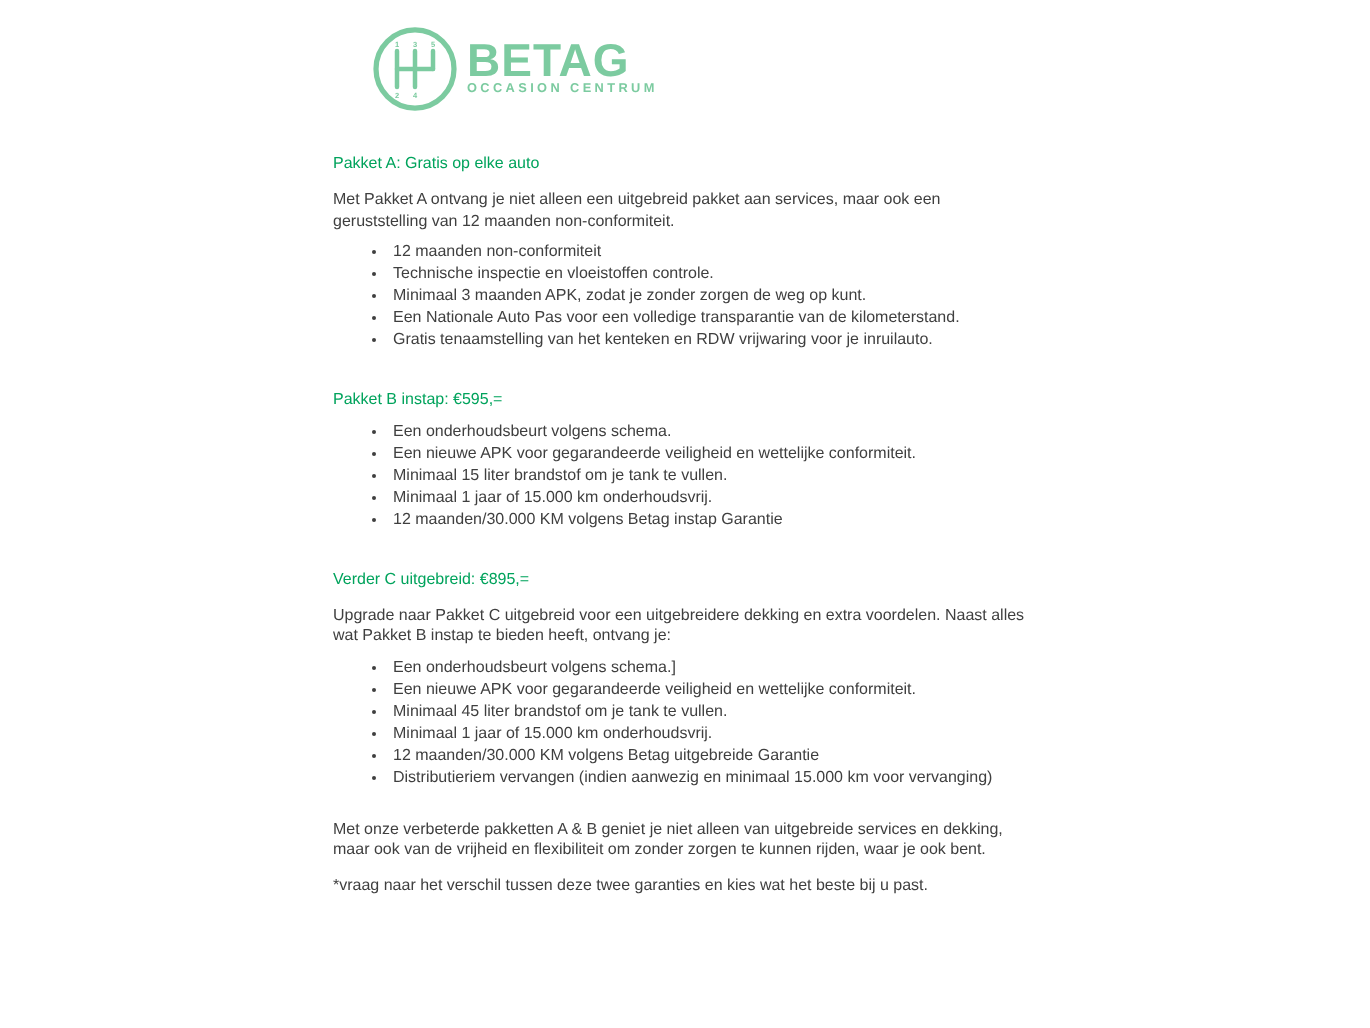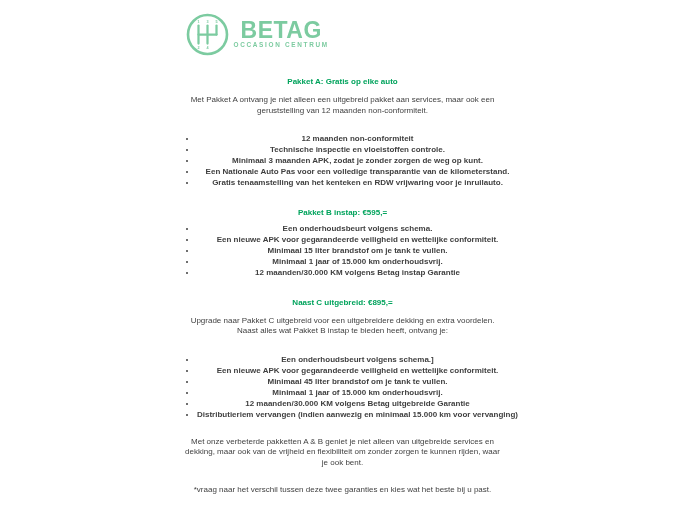--- a/index.html
+++ b/index.html
@@ -8,21 +8,20 @@
     background:#ffffff;
     font-family:"Liberation Sans", sans-serif;
     color:#3f3f3f;
     overflow:hidden;
   }
   .page {
     position:relative;
     width:685px; height:514px;
     background:#ffffff;
     overflow:hidden;
-    text-align:center;
   }
   .content {
     width:352px;
     margin:0 auto;
     padding-top:12px;
     font-size:8px;
     line-height:10.5px;
   }
 
   
@@ -47,34 +46,34 @@
     font-weight:bold;
     letter-spacing:1.7px;
     line-height:8px;
     color:#7ccba0;
   }
 
   
   .section-heading {
     margin:0;
     font-size:8px;
-    font-weight:bold;
+    font-weight:normal;
     color:#00a35c;
     line-height:10.5px;
   }
   .section { margin-top:20px; }
   .section:first-of-type { margin-top:0; }
-  .para { margin:17px; }
+  .para { margin:0; }
   .para.lead { margin-top:7.5px; }
   ul.bullets {
     margin:4px 0 0 0;
     padding-left:30px;
     list-style:disc;
   }
-  ul.bullets li { line-height:11px;font-weight:bold; }
+  ul.bullets li { line-height:11px; }
 
   
   .footer { margin-top:16px; }
   .footnote { margin:7px 0 0 0; }
 </style>
 </head>
 <body>
 
 <div class="page">
   <div class="content">
@@ -121,21 +120,21 @@
       <ul class="bullets">
         <li>Een onderhoudsbeurt volgens schema.</li>
         <li>Een nieuwe APK voor gegarandeerde veiligheid en wettelijke conformiteit.</li>
         <li>Minimaal 15 liter brandstof om je tank te vullen.</li>
         <li>Minimaal 1 jaar of 15.000 km onderhoudsvrij.</li>
         <li>12 maanden/30.000 KM volgens Betag instap Garantie</li>
       </ul>
     </div>
 
     <div class="section">
-      <h3 class="section-heading">Naast C uitgebreid: €895,=</h3>
+      <h3 class="section-heading">Verder C uitgebreid: €895,=</h3>
       <p class="para lead">Upgrade naar Pakket C uitgebreid voor een uitgebreidere dekking en extra voordelen. Naast alles wat Pakket B instap te bieden heeft, ontvang je:</p>
       <ul class="bullets">
         <li>Een onderhoudsbeurt volgens schema.]</li>
         <li>Een nieuwe APK voor gegarandeerde veiligheid en wettelijke conformiteit.</li>
         <li>Minimaal 45 liter brandstof om je tank te vullen.</li>
         <li>Minimaal 1 jaar of 15.000 km onderhoudsvrij.</li>
         <li>12 maanden/30.000 KM volgens Betag uitgebreide Garantie</li>
         <li>Distributieriem vervangen (indien aanwezig en minimaal 15.000 km voor vervanging)</li>
       </ul>
     </div>

